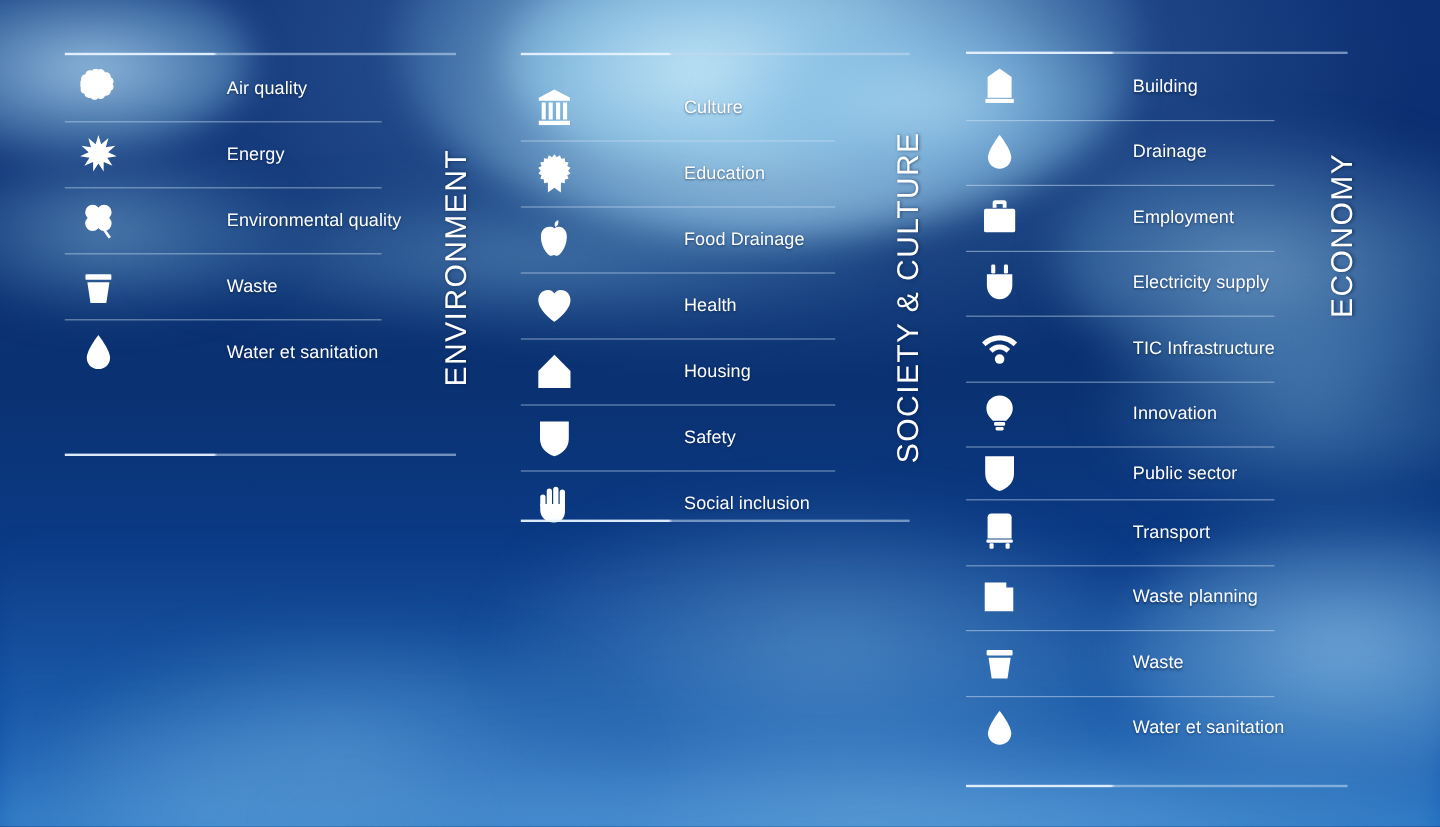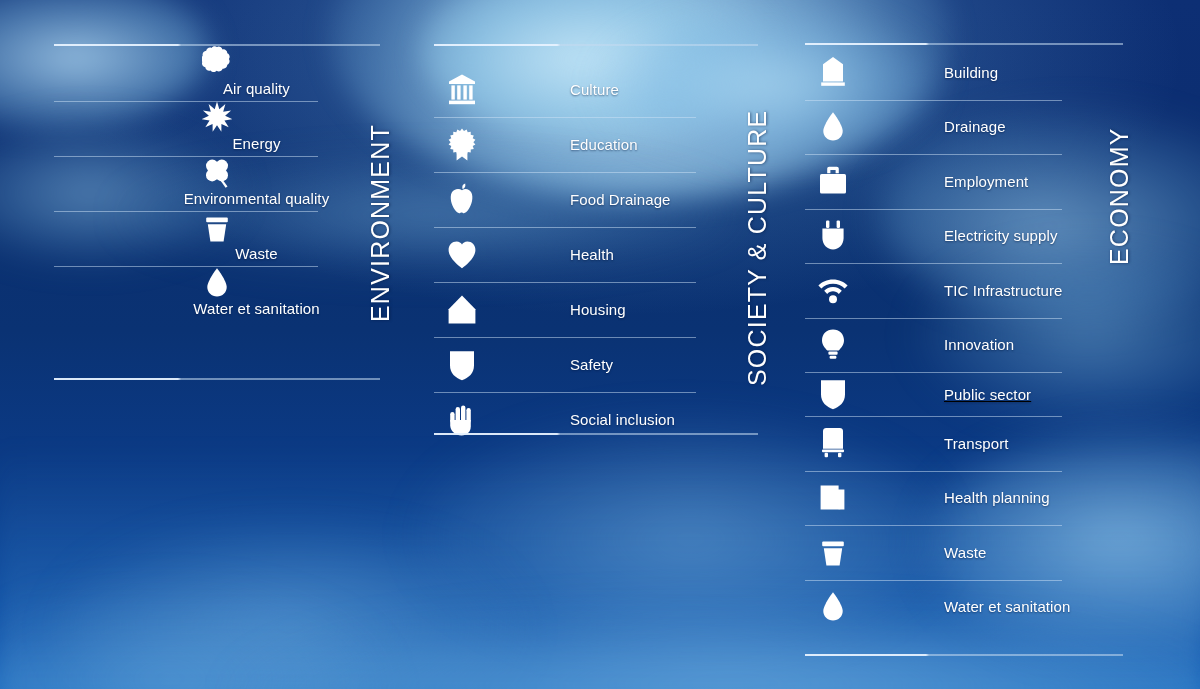--- a/index.html
+++ b/index.html
@@ -156,21 +156,21 @@
     font-size: 25px;
     letter-spacing: 1.2px;
     white-space: nowrap;
     transform-origin: left bottom;
     transform: rotate(-90deg);
     text-shadow: 0 1px 3px rgba(4,24,62,0.6);
   }
 
   
   #col-environment { left: 54px; top: 44px; width: 326px; }
-  #col-environment .row { height: 55px; flex-direction: column; }
+  #col-environment .row { height: 55px; }
   #col-environment .row-icon { width: 56px; }
   #col-environment .row-label { margin-left: 79px; }
   #col-environment .row + .row { border-top-color: rgba(200,222,245,0.40); }
 
   
   #col-society { left: 434px; top: 44px; width: 324px; }
   #col-society .row { height: 55px; }
   #col-society .row-icon { width: 56px; }
   #col-society .row-label { margin-left: 80px; }
 
@@ -429,21 +429,21 @@
             <svg width="30" height="34" viewBox="0 0 30 34" aria-hidden="true">
               <g fill="#ffffff">
                 <path d="M15 1.6 C8.6 1.6 4.0 6.2 4.0 12.2 C4.0 17.0 7.0 20.0 9.4 22.6 L20.6 22.6 C23.0 20.0 26.0 17.0 26.0 12.2 C26.0 6.2 21.4 1.6 15 1.6 Z"></path>
                 <rect x="10.4" y="23.6" width="9.2" height="3.2" rx="1.0"></rect>
                 <rect x="11.6" y="27.8" width="6.8" height="3.0" rx="1.2"></rect>
               </g>
             </svg>
           </span>
           <span class="row-label">Innovation</span>
         </div>
-        <div class="row" style="height: 44px; text-decoration: underline;">
+        <div class="row" style="height: 44px;">
           <div class="divider" style="width: 257px;"></div>
           <span class="row-icon">
             <svg width="30" height="34" viewBox="0 0 30 34" aria-hidden="true">
               <path fill="#ffffff" d="M3.0 3.2 L27.0 3.2 L27.0 17.6 C27.0 25.2 21.6 30.2 15 32.2 C8.4 30.2 3.0 25.2 3.0 17.6 Z"></path>
             </svg>
           </span>
           <span class="row-label">Public sector</span>
         </div>
         <div class="row" style="height: 54.5px;">
           <div class="divider" style="width: 257px;"></div>
@@ -462,21 +462,21 @@
         <div class="row" style="height: 54.5px;">
           <div class="divider" style="width: 257px;"></div>
           <span class="row-icon">
             <svg width="30" height="34" viewBox="0 0 30 34" aria-hidden="true">
               <g fill="#ffffff">
                 <path d="M2.6 4.4 L20.6 4.4 L20.6 8.6 L26.4 8.6 L26.4 28.4 L2.6 28.4 Z"></path>
                 <circle cx="21.4" cy="24.0" r="3.6" fill="none" stroke="#ffffff" stroke-width="1.2"></circle>
               </g>
             </svg>
           </span>
-          <span class="row-label">Health planning</span>
+          <span class="row-label">Waste planning</span>
         </div>
         <div class="row" style="height: 54.5px;">
           <div class="divider" style="width: 257px;"></div>
           <span class="row-icon">
             <svg width="30" height="34" viewBox="0 0 30 34" aria-hidden="true">
               <g fill="#ffffff">
                 <rect x="4.2" y="6.6" width="21.6" height="4.6" rx="1"></rect>
                 <path d="M5.8 13.2 L24.2 13.2 L21.6 30.5 L8.4 30.5 Z"></path>
               </g>
             </svg>

